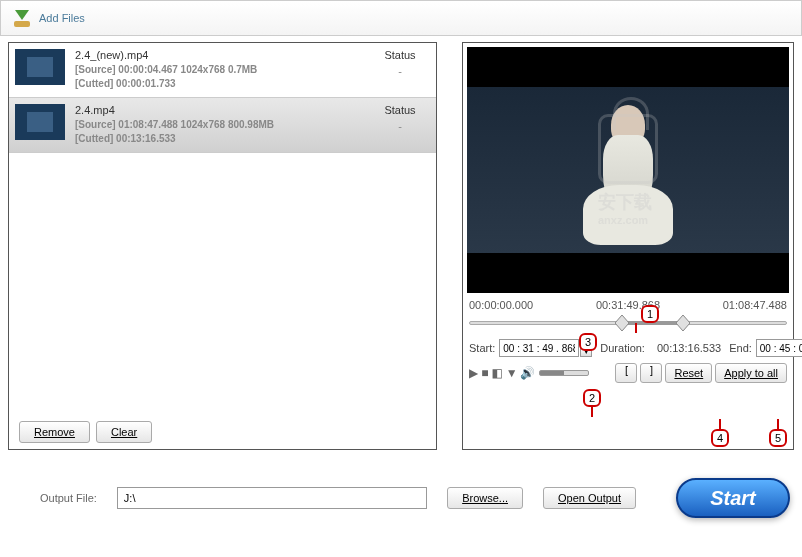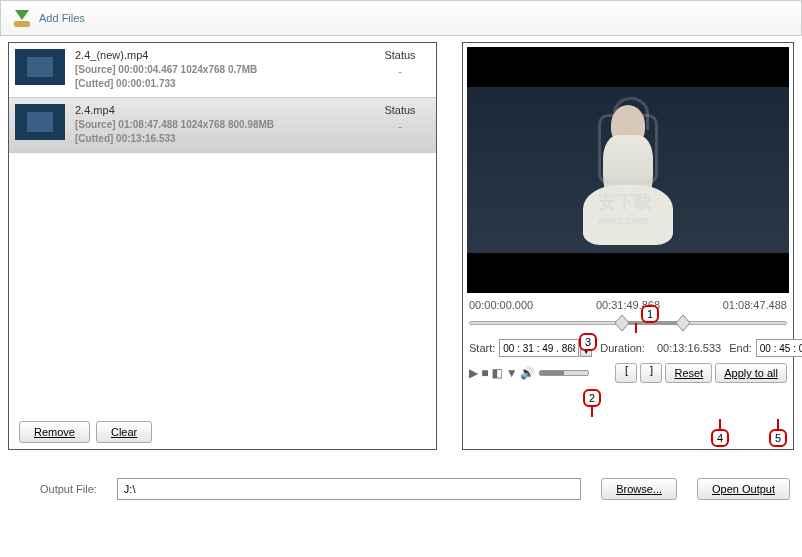--- a/index.html
+++ b/index.html
@@ -179,13 +179,14 @@
     <div class="callout" style="left:306px;top:386px;">5</div>
     <div class="callout-line" style="left:314px;top:376px;width:2px;height:12px;"></div>
   </div>
 </div>
 
 <div class="output-row">
   <span class="output-label">Output File:</span>
   <input class="output-input" value="J:\" style="">
   <button class="btn">Browse...</button>
   <button class="btn">Open Output</button>
+  <button class="start-btn">Start</button>
 </div>
 
 </body></html>

